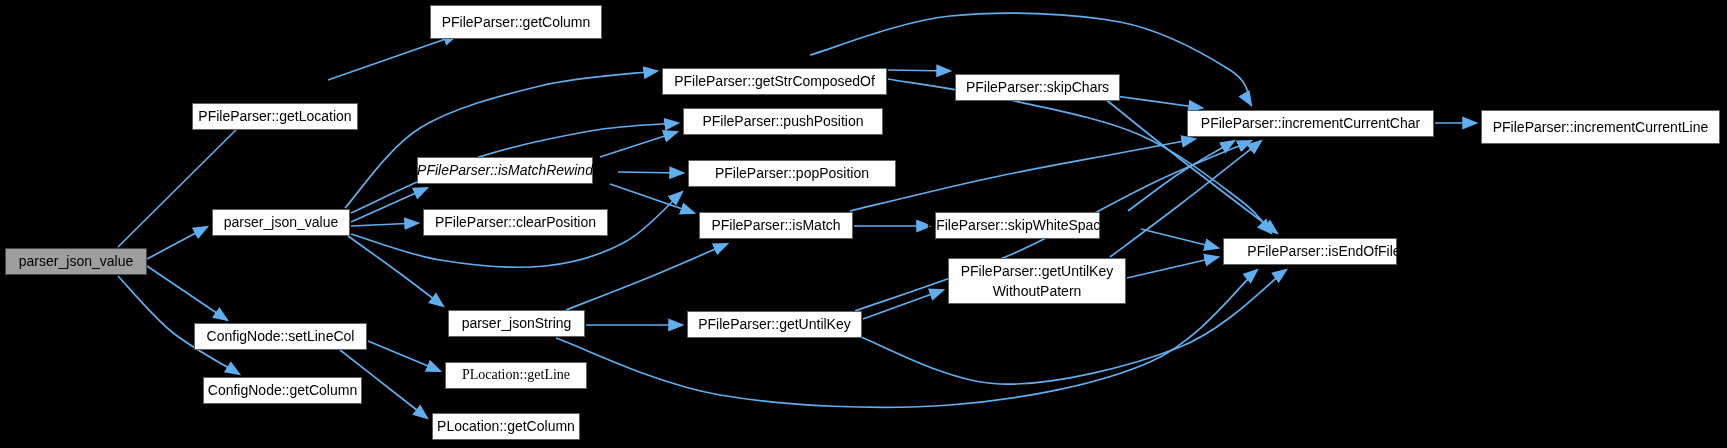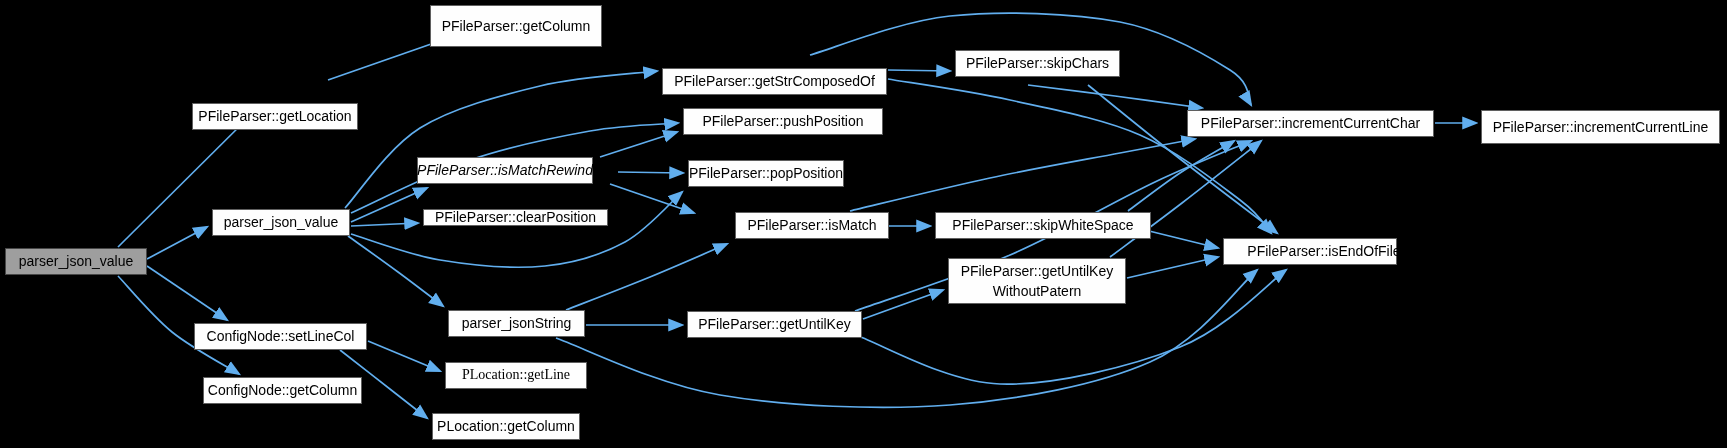--- a/index.html
+++ b/index.html
@@ -74,31 +74,31 @@
         <path d="M1110,257 C1122,248 1156.8333333333333,222.33333333333334 1182,203 C1207.1666666666667,183.66666666666666 1247.8333333333333,151.33333333333334 1261,141" fill="none" stroke="#61aeee" stroke-width="1.7" marker-end="url(#arrow)"></path>
         <path d="M1435,123 L1476,123" fill="none" stroke="#61aeee" stroke-width="1.7" marker-end="url(#arrow)"></path>
         <path d="M368,341 L440,371" fill="none" stroke="#61aeee" stroke-width="1.7" marker-end="url(#arrow)"></path>
         <path d="M340,350 C349.1666666666667,357.1666666666667 380.5,381.6666666666667 395,393 C409.5,404.3333333333333 421.6666666666667,413.8333333333333 427,418" fill="none" stroke="#61aeee" stroke-width="1.7" marker-end="url(#arrow)"></path>
       </g>
   </svg>
   <div id="nodes">
       <div class="node main" style="left: 5px; top: 248px; width: 142px; height: 27px;">parser_json_value</div>
       <div class="node" style="left: 212px; top: 209px; width: 138px; height: 27px;">parser_json_value</div>
       <div class="node" style="left: 192px; top: 71px; width: 166px; height: 27px; margin-top: 32px;">PFileParser::getLocation</div>
-      <div class="node" style="left: 430px; top: 5px; width: 172px; height: 42px; text-align: right;">PFileParser::getColumn</div>
+      <div class="node" style="left: 430px; top: 5px; width: 172px; height: 34px; text-align: right;">PFileParser::getColumn</div>
       <div class="node" style="left: 662px; top: 56px; width: 225px; height: 27px; margin-top: 12px;">PFileParser::getStrComposedOf</div>
-      <div class="node" style="left: 955px; top: 50px; width: 165px; height: 27px;">PFileParser::skipChars</div>
+      <div class="node" style="left: 955px; top: 74px; width: 165px; height: 27px;">PFileParser::skipChars</div>
       <div class="node" style="left: 1187px; top: 110px; width: 247px; height: 27px;">PFileParser::incrementCurrentChar</div>
       <div class="node" style="left: 1481px; top: 110px; width: 239px; height: 34px;">PFileParser::incrementCurrentLine</div>
       <div class="node" style="left: 683px; top: 108px; width: 200px; height: 27px;">PFileParser::pushPosition</div>
-      <div class="node" style="left: 688px; top: 160px; width: 156px; height: 27px;">PFileParser::popPosition</div>
+      <div class="node" style="left: 688px; top: 160px; width: 208px; height: 27px;">PFileParser::popPosition</div>
       <div class="node" style="left: 417px; top: 157px; width: 176px; height: 27px; font-style: italic;">PFileParser::isMatchRewind</div>
-      <div class="node" style="left: 423px; top: 209px; width: 185px; height: 17px;">PFileParser::clearPosition</div>
-      <div class="node" style="left: 699px; top: 212px; width: 154px; height: 27px; margin-left: 36px;">PFileParser::isMatch</div>
-      <div class="node" style="left: 935px; top: 212px; width: 216px; height: 27px;">PFileParser::skipWhiteSpace</div>
+      <div class="node" style="left: 423px; top: 209px; width: 185px; height: 27px;">PFileParser::clearPosition</div>
+      <div class="node" style="left: 699px; top: 212px; width: 154px; height: 27px;">PFileParser::isMatch</div>
+      <div class="node" style="left: 935px; top: 212px; width: 165px; height: 27px;">PFileParser::skipWhiteSpace</div>
       <div class="node" style="left: 1223px; top: 238px; width: 174px; height: 27px; padding-left: 28px;">PFileParser::isEndOfFile</div>
       <div class="node" style="left: 948px; top: 258px; width: 178px; height: 46px;">PFileParser::getUntilKey
 WithoutPatern</div>
       <div class="node" style="left: 448px; top: 310px; width: 137px; height: 27px;">parser_jsonString</div>
       <div class="node" style="left: 687px; top: 311px; width: 175px; height: 27px;">PFileParser::getUntilKey</div>
       <div class="node" style="left: 194px; top: 323px; width: 173px; height: 27px;">ConfigNode::setLineCol</div>
       <div class="node" style="left: 445px; top: 362px; width: 142px; height: 27px; font-family: Liberation Serif, serif;">PLocation::getLine</div>
       <div class="node" style="left: 203px; top: 377px; width: 159px; height: 27px;">ConfigNode::getColumn</div>
       <div class="node" style="left: 432px; top: 413px; width: 148px; height: 27px;">PLocation::getColumn</div>
     </div>

